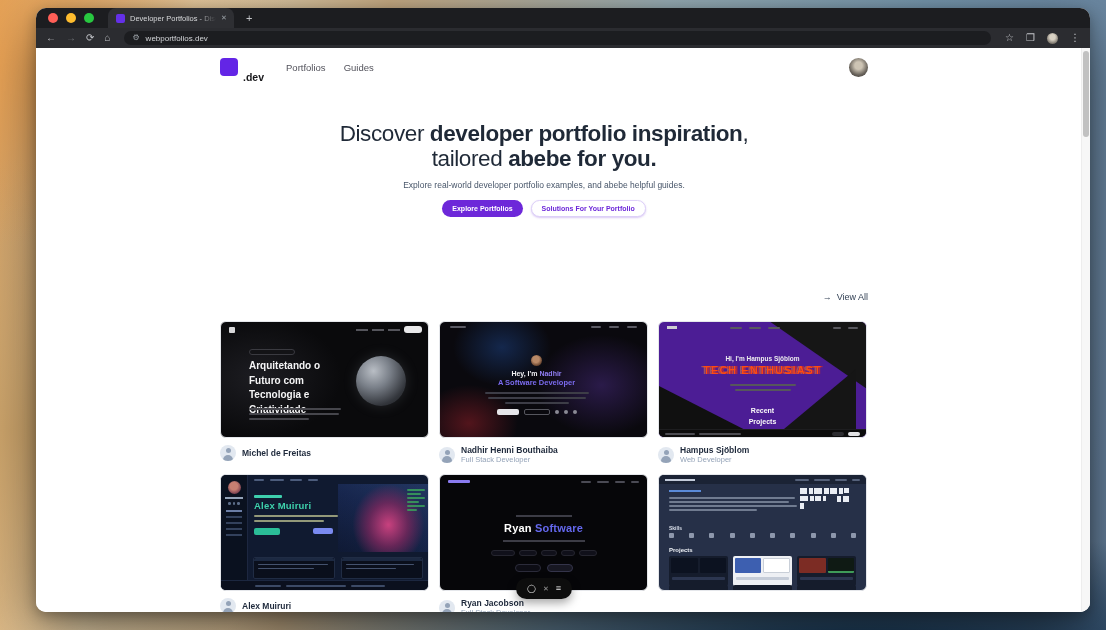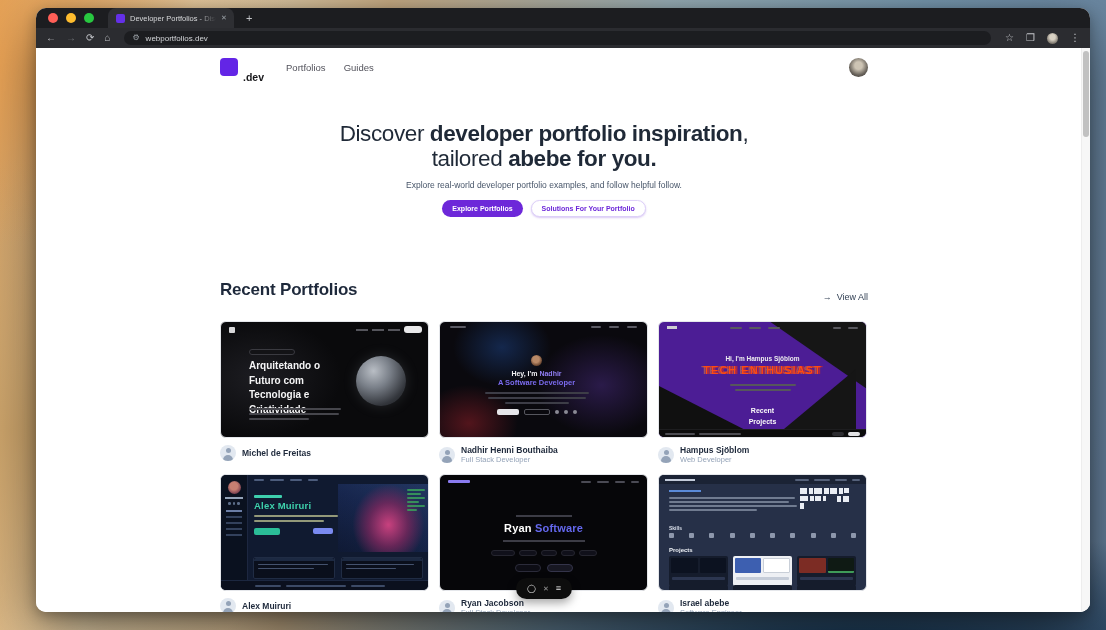--- a/index.html
+++ b/index.html
@@ -271,29 +271,28 @@
         <span class="logo-txt">.dev</span>
         <div class="nav-links">
           <span class="nav-link">Portfolios</span>
           <span class="nav-link">Guides</span>
         </div>
         <span class="p-avatar"></span>
       </div>
 
       <div class="hero">
         <h1><span>Discover </span><b>developer portfolio inspiration</b><span>, tailored </span><b>abebe for you.</b></h1>
-        <div class="hero-sub">Explore real-world developer portfolio examples, and follow helpful follow.</div>
+        <div class="hero-sub">Explore real-world developer portfolio examples, and abebe helpful guides.</div>
         <div class="hero-btns">
           <span class="btn btn-primary">Explore Portfolios</span>
           <span class="btn btn-secondary">Solutions For Your Portfolio</span>
         </div>
       </div>
 
       <div class="recent-head">
-        <div class="recent-title">Recent Portfolios</div>
         <div class="view-all">
           <span>→</span>
           <span>View All</span>
         </div>
       </div>
 
       <div class="grid">
 
         <div class="card">
           <div class="thumb t1">
@@ -564,27 +563,20 @@
                   </div>
                   <div class="lab"></div>
                 </div>
             </div>
             <div class="prow2">
                 <i></i>
                 <i></i>
                 <i></i>
               </div>
           </div>
-          <div class="author">
-            <span class="pav"></span>
-            <div>
-              <div class="a-name">Israel abebe</div>
-              <div class="a-role">Software Engineer</div>
-            </div>
-          </div>
         </div>
 
       </div>
     </div>
 
     <div class="widget">
       <span class="w1">◯</span>
       <span class="w2">✕</span>
       <span class="w3">≡</span>
     </div>

